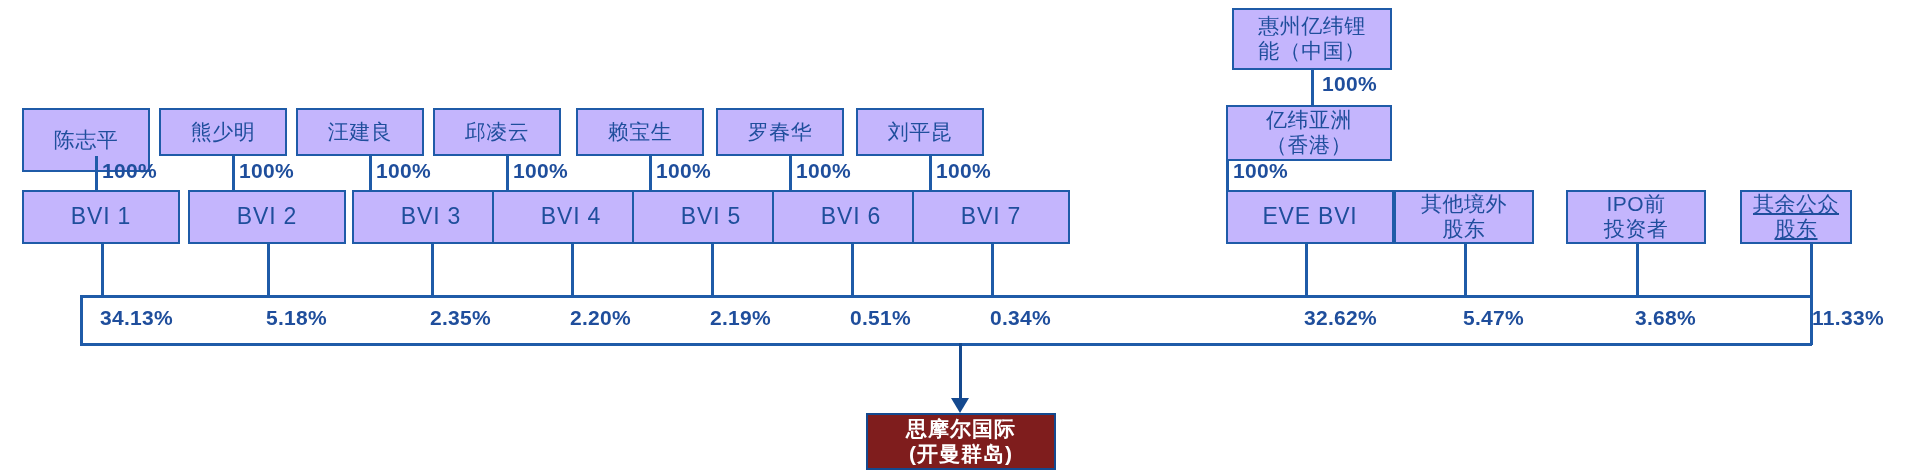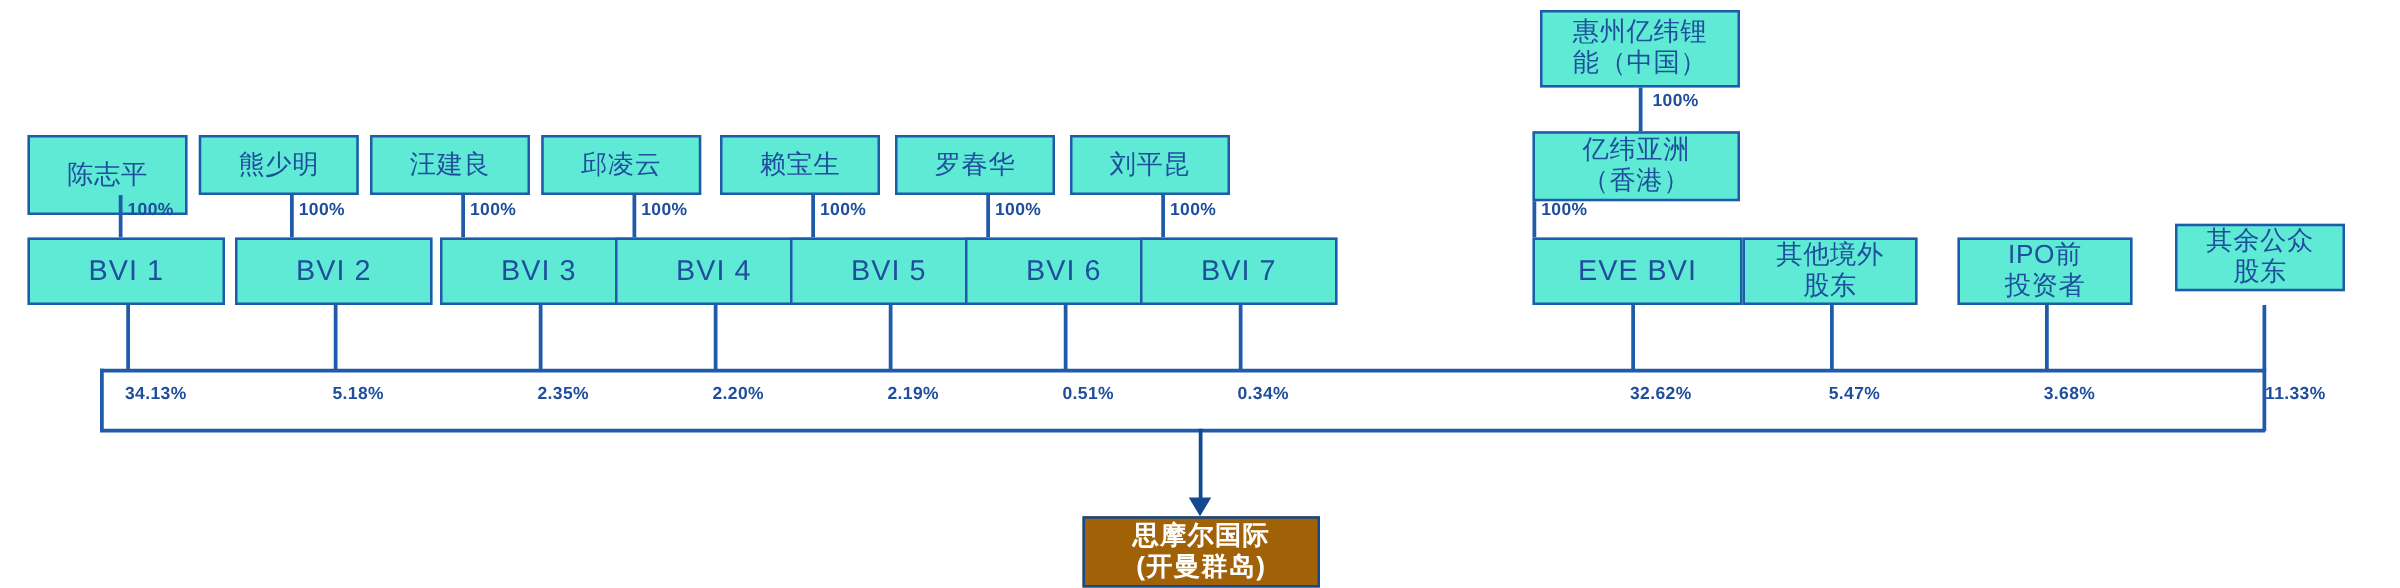--- a/index.html
+++ b/index.html
@@ -8,48 +8,48 @@
     background:#ffffff;
     font-family:"Liberation Sans", sans-serif;
     overflow:hidden;
   }
   #chart{position:relative;width:1920px;height:470px;}
 
   .box{
     position:absolute;
     box-sizing:border-box;
     border:2.5px solid #1F5BA8;
-    background:#5eead4;
+    background:#c4b5fd;
     color:#1F4E9C;
     display:flex;
     align-items:center;
     justify-content:center;
     text-align:center;
     font-size:21px;
     line-height:1.18;
     letter-spacing:.5px;
     white-space:pre-line;
   }
   .box.latin{font-size:23px;letter-spacing:.8px;}
   .box.target{
-    background:#a16207;
+    background:#7f1d1d;
     border-color:#14498F;
     color:#ffffff;
     font-weight:bold;
     font-size:21px;
     letter-spacing:1px;
   }
 
   .vline{position:absolute;background:#1F5BA8;width:2.5px;}
   .hline{position:absolute;background:#1F5BA8;height:2.5px;}
 
   .pct{
     position:absolute;
     color:#1F4E9C;
-    font-size:14px;
+    font-size:21px;
     font-weight:bold;
     letter-spacing:.3px;
     white-space:nowrap;
   }
 
   .arrowhead{
     position:absolute;
     width:0;height:0;
     border-left:9px solid transparent;
     border-right:9px solid transparent;
@@ -100,21 +100,21 @@
   <div class="box latin" style="left:492px;top:190px;width:158px;height:54px;text-align:right;">BVI 4</div>
   <div class="box latin" style="left:632px;top:190px;width:158px;height:54px;">BVI 5</div>
   <div class="box latin" style="left:772px;top:190px;width:158px;height:54px;">BVI 6</div>
   <div class="box latin" style="left:912px;top:190px;width:158px;height:54px;">BVI 7</div>
   <div class="box latin" style="left:1226px;top:190px;width:168px;height:54px;">EVE BVI</div>
 
   <div class="box" style="left:1394px;top:190px;width:140px;height:54px;">其他境外
 股东</div>
   <div class="box" style="left:1566px;top:190px;width:140px;height:54px;">IPO前
 投资者</div>
-  <div class="box" style="left:1740px;top:179px;width:136px;height:54px;">其余公众
+  <div class="box" style="left:1740px;top:190px;width:112px;height:54px;text-decoration:underline;">其余公众
 股东</div>
 
   <div class="vline" style="left:101px;top:244px;height:53px;"></div>
   <div class="vline" style="left:267px;top:244px;height:53px;"></div>
   <div class="vline" style="left:431px;top:244px;height:53px;"></div>
   <div class="vline" style="left:571px;top:244px;height:53px;"></div>
   <div class="vline" style="left:711px;top:244px;height:53px;"></div>
   <div class="vline" style="left:851px;top:244px;height:53px;"></div>
   <div class="vline" style="left:991px;top:244px;height:53px;"></div>
   <div class="vline" style="left:1305px;top:244px;height:53px;"></div>

